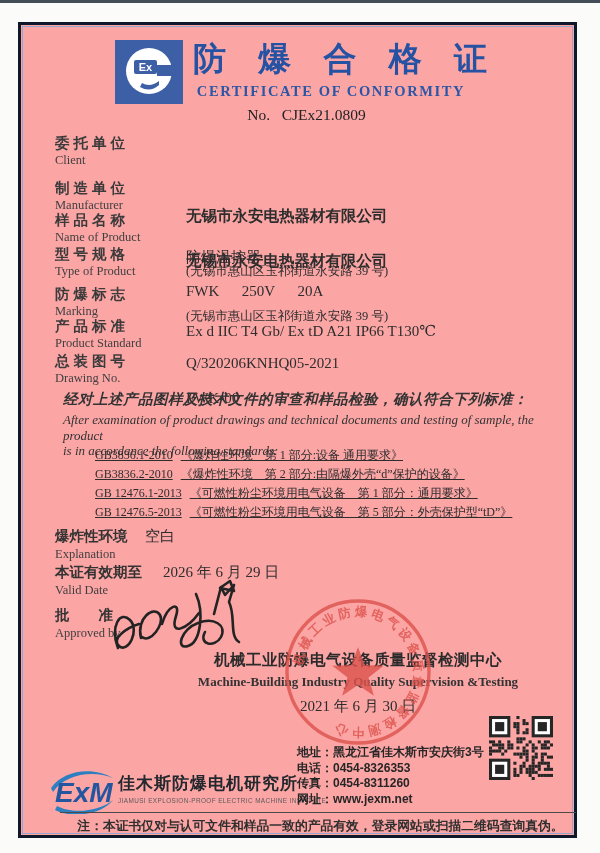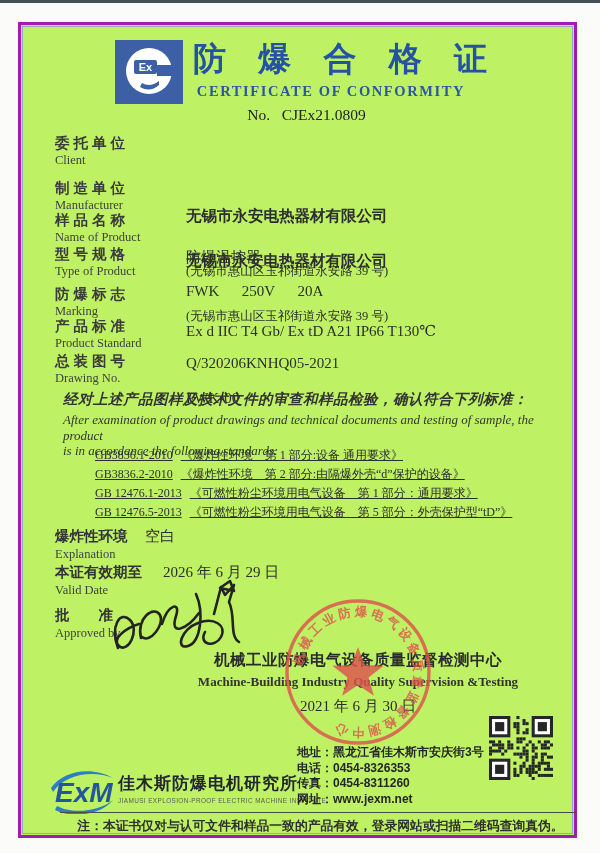--- a/index.html
+++ b/index.html
@@ -4,21 +4,21 @@
 <style>
   html,body{margin:0;padding:0;}
   body{
     width:600px;height:853px;position:relative;background:#fbfbfa;
     font-family:"Liberation Sans","DejaVu Sans",sans-serif;color:#2e2e2e;
     overflow:hidden;
   }
   .scan-edge{position:absolute;top:0;left:0;width:600px;height:3px;background:#434e59;}
   .cert{
     position:absolute;left:18px;top:22px;width:553px;height:810px;
-    border:3px solid #a21caf;background:#bef264;
+    border:3px solid #0f172a;background:#fca5a5;
   }
   .cert::before{content:"";position:absolute;inset:1px;border:1px solid #93a6cd;pointer-events:none;}
   .abs{position:absolute;}
   
   .brand{left:94px;top:15px;width:68px;height:64px;}
   .titles{left:160px;top:14px;width:300px;text-align:center;}
   .title-cn{
     font-family:"Liberation Serif","DejaVu Serif",serif;
     font-size:33px;font-weight:bold;color:#2552a3;letter-spacing:12px;
     white-space:nowrap;line-height:1.25;margin-left:12px;

